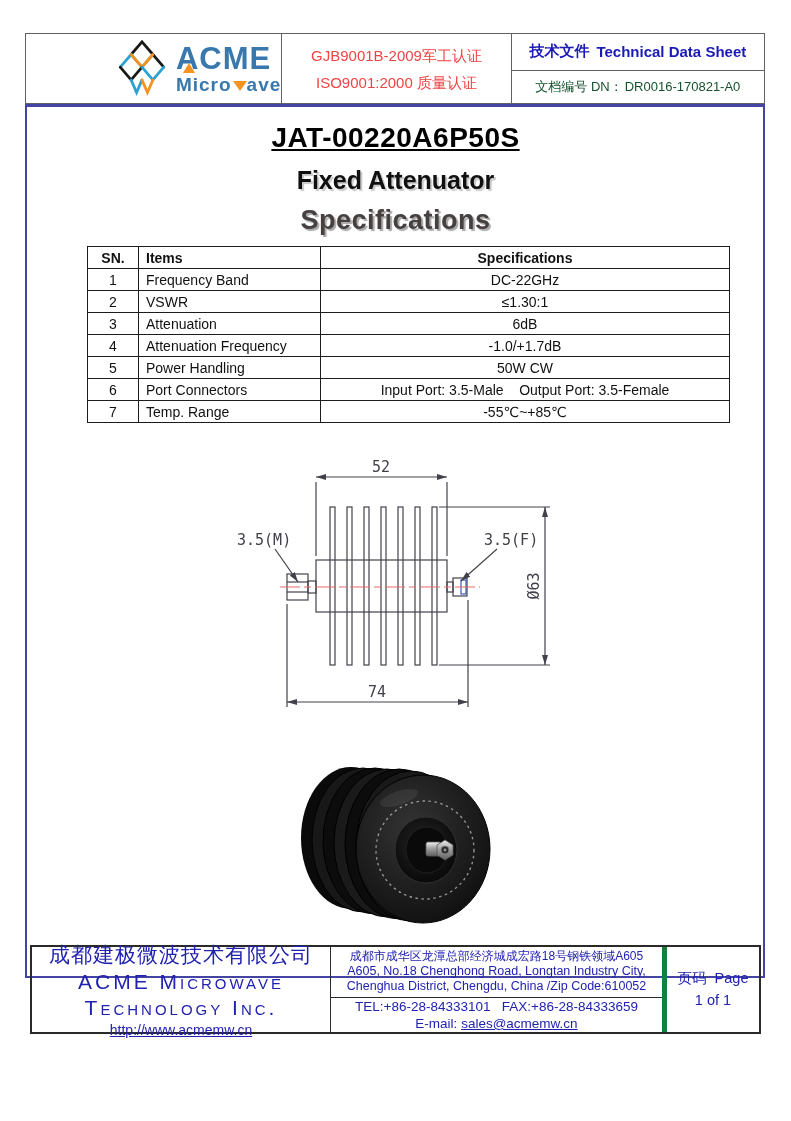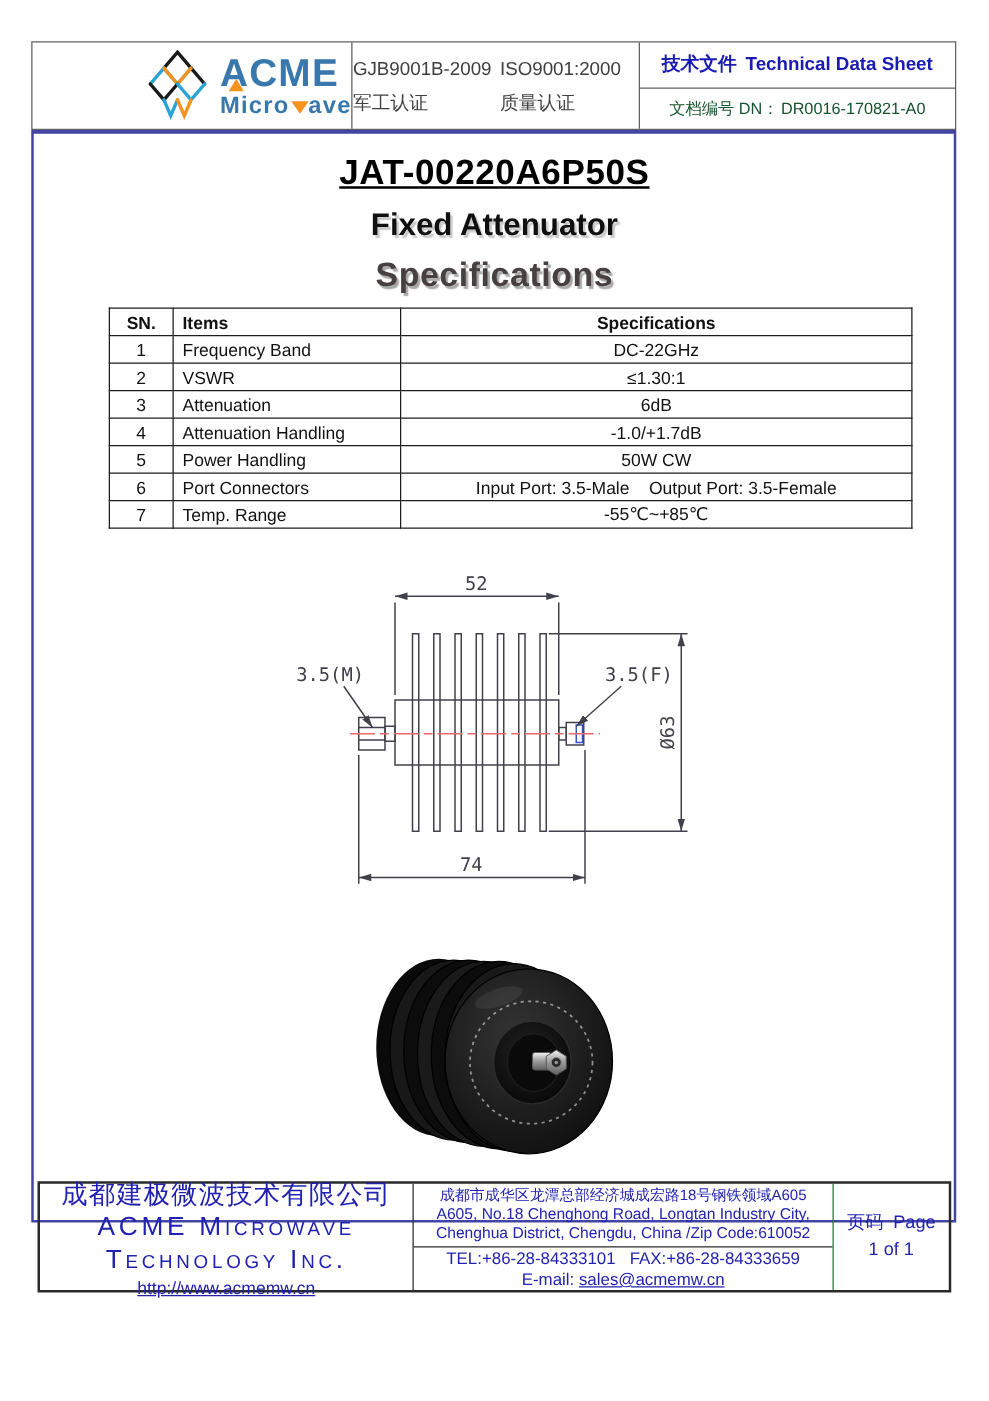--- a/index.html
+++ b/index.html
@@ -14,21 +14,21 @@
     position:absolute;left:25px;top:33px;width:740px;height:71px;
     border:1px solid #606065;display:flex;box-sizing:border-box;
   }
   .hdr-cell{box-sizing:border-box;}
   .hdr-logo{width:257px;border-right:1px solid #606065;display:flex;align-items:center;justify-content:flex-end;gap:8px;}
   .logo-text{line-height:1;}
   .logo-acme{font-size:31px;font-weight:bold;color:#3878ad;letter-spacing:1px;position:relative;}
   .a-tri{position:absolute;left:7px;bottom:1px;width:0;height:0;border-left:6px solid transparent;border-right:6px solid transparent;border-bottom:10px solid #f6921e;}
   .logo-micro{font-size:19px;font-weight:bold;color:#3878ad;letter-spacing:1px;margin-top:1px;display:flex;align-items:flex-end;}
   .logo-tri{display:inline-block;width:0;height:0;border-left:7px solid transparent;border-right:7px solid transparent;border-top:10px solid #f6921e;margin:0 0 3px 1px;}
-  .hdr-cert{width:230px;border-right:1px solid #606065;display:flex;flex-direction:row;align-items:center;justify-content:center;color:#404040;font-size:15px;line-height:1.8;}
+  .hdr-cert{width:230px;border-right:1px solid #606065;display:flex;flex-direction:column;align-items:center;justify-content:center;color:#ef4444;font-size:15px;line-height:1.8;}
   .hdr-right{width:253px;display:flex;flex-direction:column;}
   .hdr-right-top{flex:1.1;border-bottom:1px solid #606065;display:flex;align-items:center;justify-content:center;gap:7px;color:#1a1ab5;font-size:15px;font-weight:bold;}
   .hdr-right-bot{flex:1;display:flex;align-items:center;justify-content:center;color:#14532d;font-size:13px;gap:2px;}
 
   
   .main-box{
     position:absolute;left:25px;top:104px;width:740px;height:874px;
     border:2px solid #4444a4;border-top-width:3px;box-sizing:border-box;background:#fff;
   }
 
@@ -50,21 +50,21 @@
 
   
   .ftr{
     position:absolute;left:30px;top:945px;width:731px;height:89px;
     border:2px solid #2a2a2a;display:flex;box-sizing:border-box;color:#2222b0;
   }
   .f-left{width:299px;border-right:1px solid #2a2a2a;display:flex;flex-direction:column;align-items:center;justify-content:center;box-sizing:border-box;}
   .f-company-cn{font-size:21px;letter-spacing:1px;}
   .f-company-en{font-size:21px;font-variant:small-caps;letter-spacing:3px;line-height:1.25;text-align:center;}
   .f-site{font-size:14px;text-decoration:underline;color:#2222b0;margin-top:1px;}
-  .f-mid{width:336px;border-right:1px solid #15803d;display:flex;flex-direction:column;box-sizing:border-box;}
+  .f-mid{width:336px;border-right:5px solid #15803d;display:flex;flex-direction:column;box-sizing:border-box;}
   .f-addr{border-bottom:1px solid #2a2a2a;text-align:center;padding:2px 2px 3px 2px;}
   .addr-cn{font-size:12px;line-height:1.25;}
   .addr-en{font-size:12.5px;line-height:1.2;}
   .f-contact{flex:1;display:flex;flex-direction:column;align-items:center;justify-content:center;}
   .f-tel{font-size:13.5px;}
   .f-email{font-size:13.5px;margin-top:2px;}
   .f-email a{color:#2222b0;}
   .f-right{flex:1;display:flex;flex-direction:column;align-items:center;justify-content:center;font-size:14.5px;line-height:1.5;}
 </style>
 </head>
@@ -136,21 +136,21 @@
       <td class="col-item">VSWR</td>
       <td class="col-val">≤1.30:1</td>
     </tr>
     <tr>
       <td class="col-sn">3</td>
       <td class="col-item">Attenuation</td>
       <td class="col-val">6dB</td>
     </tr>
     <tr>
       <td class="col-sn">4</td>
-      <td class="col-item">Attenuation Handling</td>
+      <td class="col-item">Attenuation Frequency</td>
       <td class="col-val">-1.0/+1.7dB</td>
     </tr>
     <tr>
       <td class="col-sn">5</td>
       <td class="col-item">Power Handling</td>
       <td class="col-val">50W CW</td>
     </tr>
     <tr>
       <td class="col-sn">6</td>
       <td class="col-item">Port Connectors</td>

